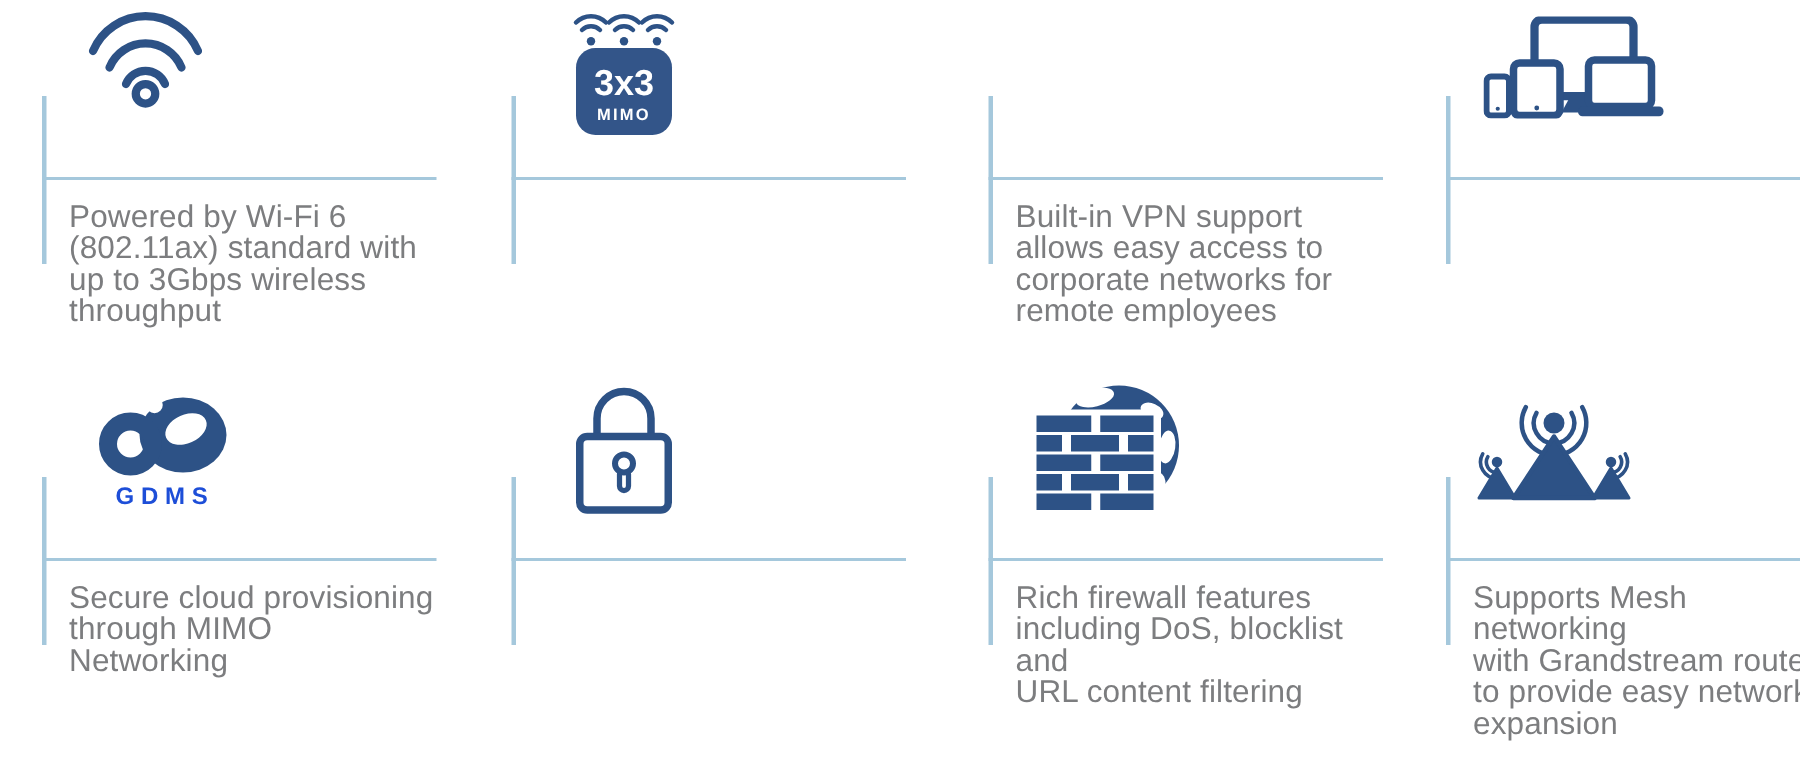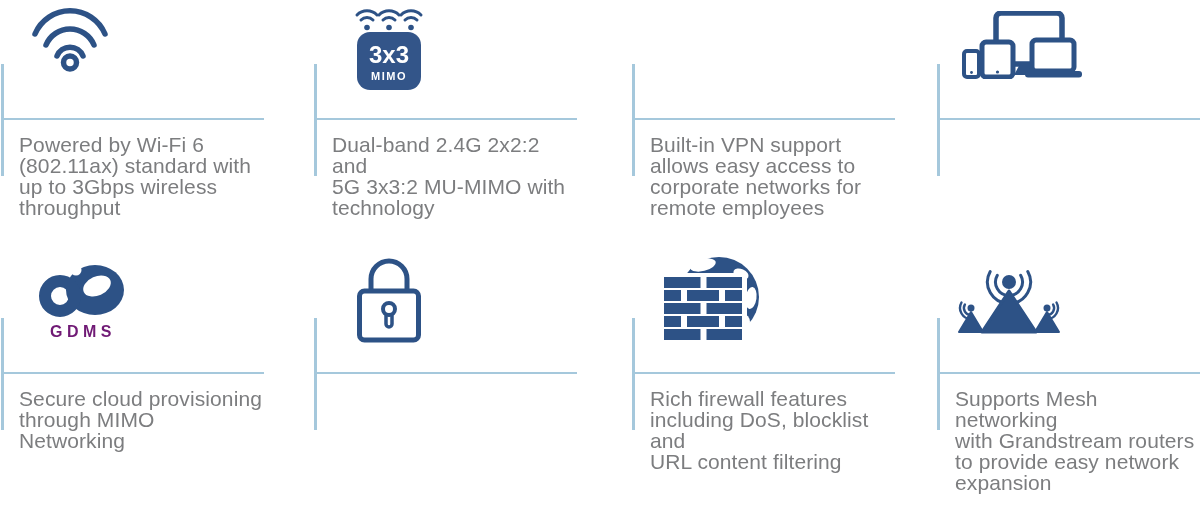--- a/index.html
+++ b/index.html
@@ -3,21 +3,21 @@
 <meta charset="utf-8">
 <style>
   html,body{margin:0;padding:0;background:#ffffff;}
   #page{
     position:relative;
     width:1200px;height:515px;
     background:#ffffff;
     overflow:hidden;
     font-family:"Liberation Sans","DejaVu Sans",sans-serif;
   }
-  .feature{position:absolute;width:263px;}
+  .feature{position:absolute;width:263px;margin-left:27px;}
   .c0{left:1px;} .c1{left:314px;} .c2{left:632px;} .c3{left:937px;}
   .r0{top:0;} .r1{top:240px;}
   .icon-area{position:relative;border-bottom:2px solid #a5c8dc;}
   .r0 .icon-area{height:118px;}
   .r1 .icon-area{height:132px;}
   .tick{position:absolute;left:0;width:3px;height:112px;background:#a5c8dc;z-index:2;}
   .r0 .tick{top:64px;}
   .r1 .tick{top:78px;}
   .icon-wrap{position:absolute;line-height:0;}
   .f1 .icon-wrap{left:29px;top:4px;}
@@ -33,21 +33,21 @@
     color:#7c7d7f;
     font-size:21px;
     line-height:21px;
     letter-spacing:.1px;
     white-space:pre-line;
   }
   .gdms-label{
     margin-top:4px;
     width:92px;
     text-align:center;
-    color:#701a75;
+    color:#1d4ed8;
     font-weight:bold;
     font-size:16px;
     letter-spacing:4.5px;
     line-height:16px;
   }
 </style>
 </head>
 <body>
 
 <div id="page">
@@ -87,23 +87,20 @@
           </g>
           <circle cx="16" cy="21.5" r="2.8" fill="#2d5286"></circle>
           <circle cx="38" cy="21.5" r="2.8" fill="#2d5286"></circle>
           <circle cx="60" cy="21.5" r="2.8" fill="#2d5286"></circle>
           <rect x="6" y="26" width="64" height="58" rx="13" fill="#335589"></rect>
           <text x="38" y="57" text-anchor="middle" fill="#ffffff" font-weight="bold" font-size="24" font-family="Liberation Sans, sans-serif">3x3</text>
           <text x="38" y="74" text-anchor="middle" fill="#ffffff" font-weight="bold" font-size="11" letter-spacing="1.5" font-family="Liberation Sans, sans-serif">MIMO</text>
         </svg>
       </div>
     </div>
-    <div class="desc">Dual-band 2.4G 2x2:2 and
-5G 3x3:2 MU-MIMO with
-technology</div>
   </section>
 
   <section class="feature f3 r0 c2">
     <div class="icon-area">
       <div class="tick"></div>
     </div>
     <div class="desc">Built-in VPN support
 allows easy access to
 corporate networks for
 remote employees</div>

